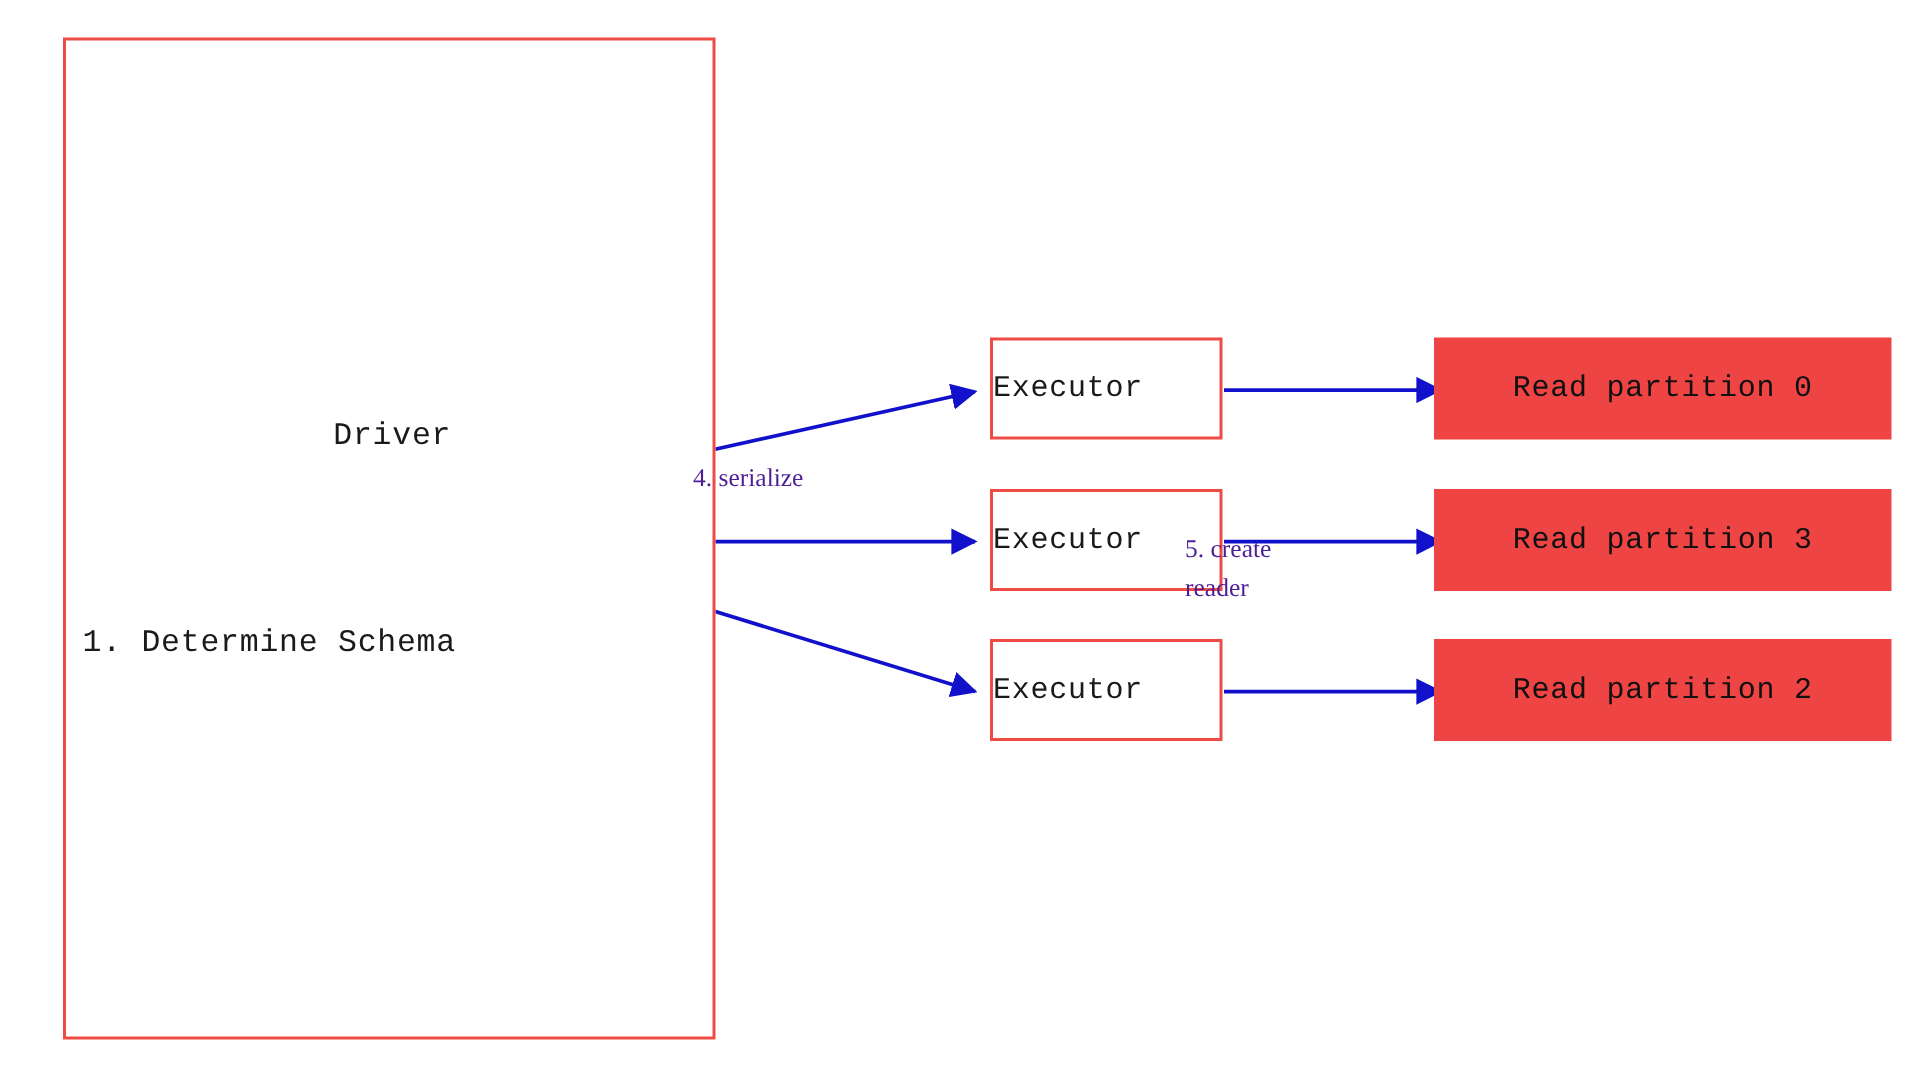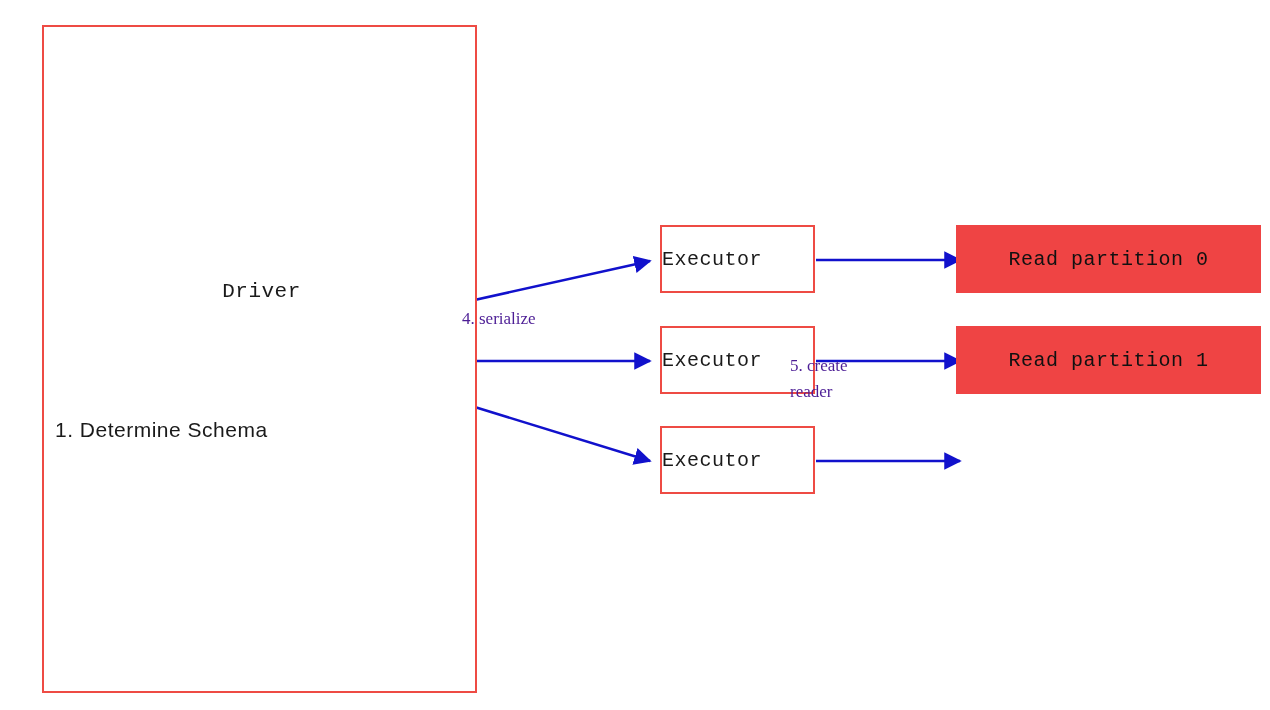--- a/index.html
+++ b/index.html
@@ -46,21 +46,21 @@
     text-align: center;
     font-family: "Liberation Mono", "DejaVu Sans Mono", monospace;
     font-size: 21px;
     color: #1a1a1a;
     letter-spacing: 0.5px;
   }
   .driver-steps {
     position: absolute;
     left: 11px;
     top: 338px;
-    font-family: Liberation Sans, sans-serif;
+    font-family: Liberation Mono, monospace;
     font-size: 21px;
     line-height: 26px;
     color: #1a1a1a;
     white-space: pre;
     letter-spacing: 0.5px;
   }
 
   
   .executor-box {
     position: absolute;
@@ -166,21 +166,24 @@
     <span class="label">Executor</span>
   </div>
   <div class="executor-box exec-2">
     <span class="label">Executor</span>
   </div>
 
   <div class="partition-box part-0">
     <span class="label">Read partition 0</span>
   </div>
   <div class="partition-box part-1">
-    <span class="label">Read partition 1</span>
+    <span class="label">Read partition 3</span>
+  </div>
+  <div class="partition-box part-2">
+    <span class="label">Read partition 2</span>
   </div>
 
   <div class="edge-label label-serialize">
     <div>4. serialize</div>
   </div>
 
   <div class="edge-label label-create-reader">
     <div>5. create</div>
     <div>reader</div>
   </div>

